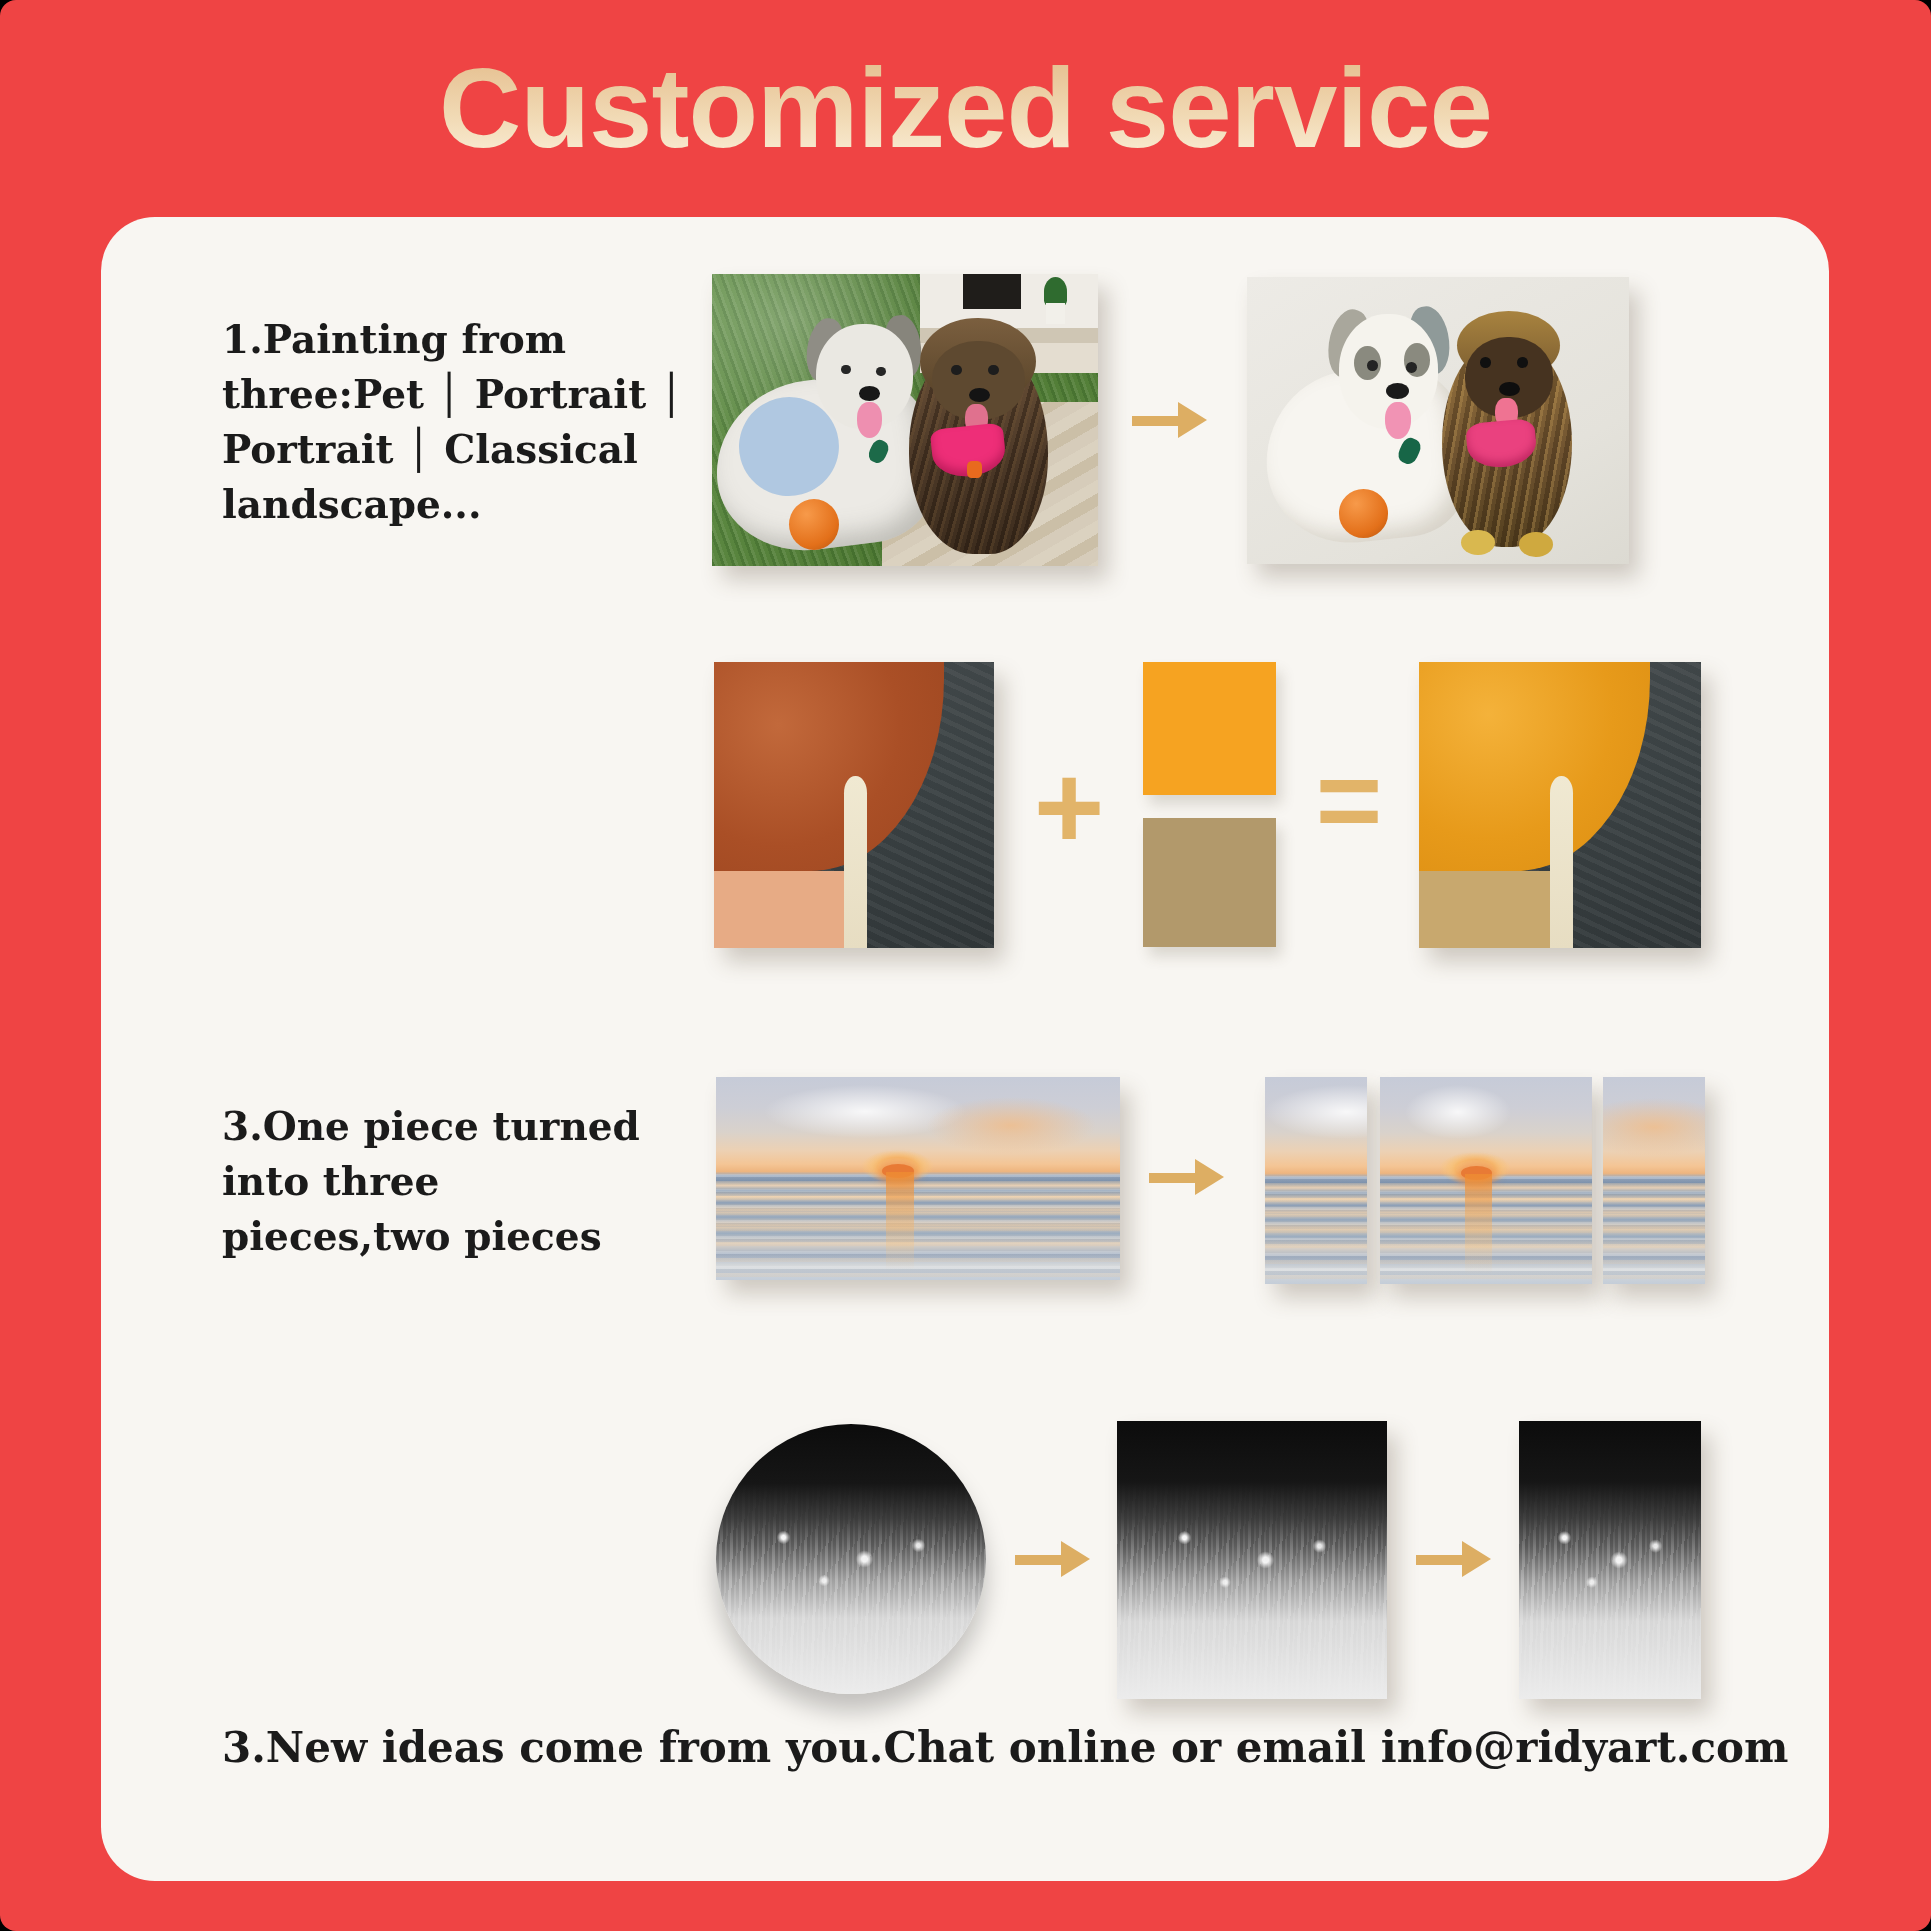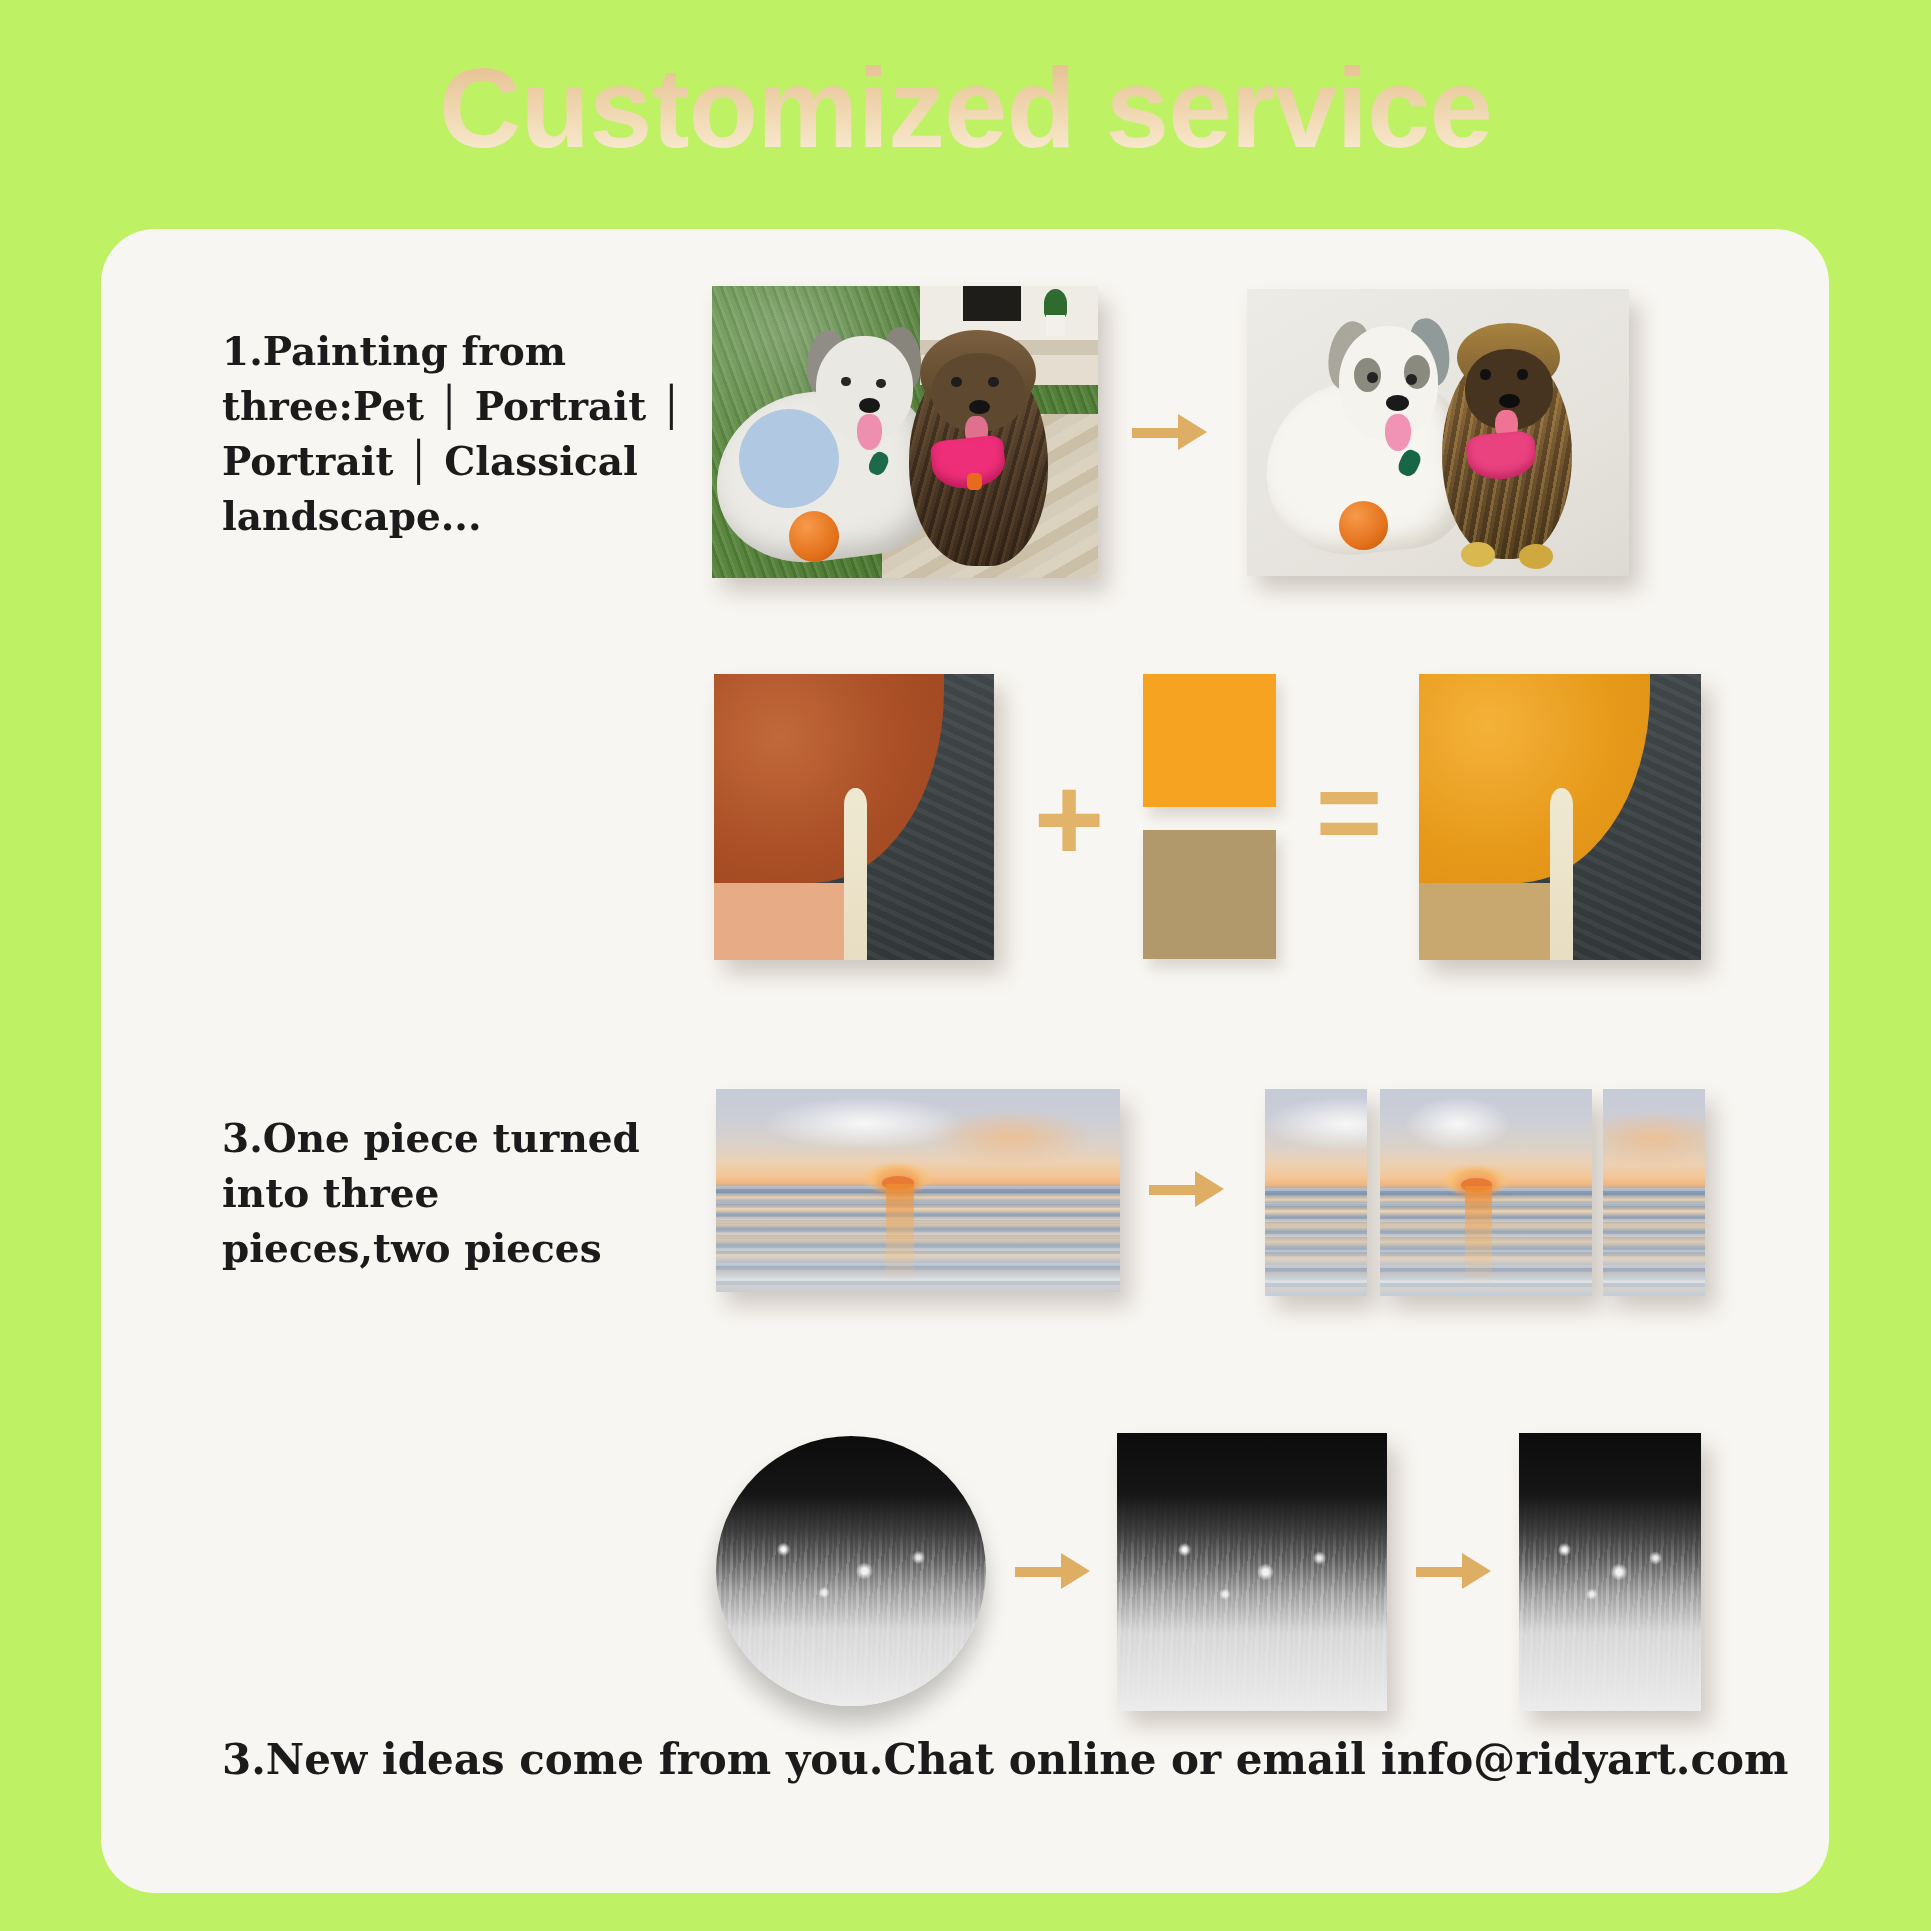--- a/index.html
+++ b/index.html
@@ -1,24 +1,24 @@
 <!DOCTYPE html>
 <html><head>
 <meta charset="utf-8">
 <style>
   html,body{margin:0;padding:0;background:#000;}
-  .canvas{position:relative;width:1931px;height:1931px;background:#bef264;overflow:hidden;
-          font-family:"Liberation Sans",sans-serif;}
+  .canvas{position:relative;width:1931px;height:1931px;background:#ef4444;overflow:hidden;
+          font-family:"Liberation Sans",sans-serif;border-radius:16px;}
   
   .title{position:absolute;top:35px;left:0;width:1931px;text-align:center;
          font:bold 114px/145px "Liberation Sans",sans-serif;letter-spacing:-1px;
          background:linear-gradient(180deg,#e3ba88 8%,#f2dcb8 60%,#fdf3e0 96%);
          -webkit-background-clip:text;background-clip:text;color:transparent;}
   
-  .card{position:absolute;left:101px;top:229px;width:1728px;height:1664px;
+  .card{position:absolute;left:101px;top:217px;width:1728px;height:1664px;
         background:#f8f6f2;border-radius:54px;}
   
   .itext{position:absolute;color:#1b1b1b;
          font-family:"DejaVu Serif","Liberation Serif",serif;font-weight:bold;
          font-size:39px;line-height:55px;}
   .r1{left:121px;top:95px;}
   .r2{left:121px;top:510px;}
   .r3{left:121px;top:882px;}
   .r4{left:121px;top:1277px;}
   .r5{left:121px;top:1502px;font-size:42px;line-height:58px;}

